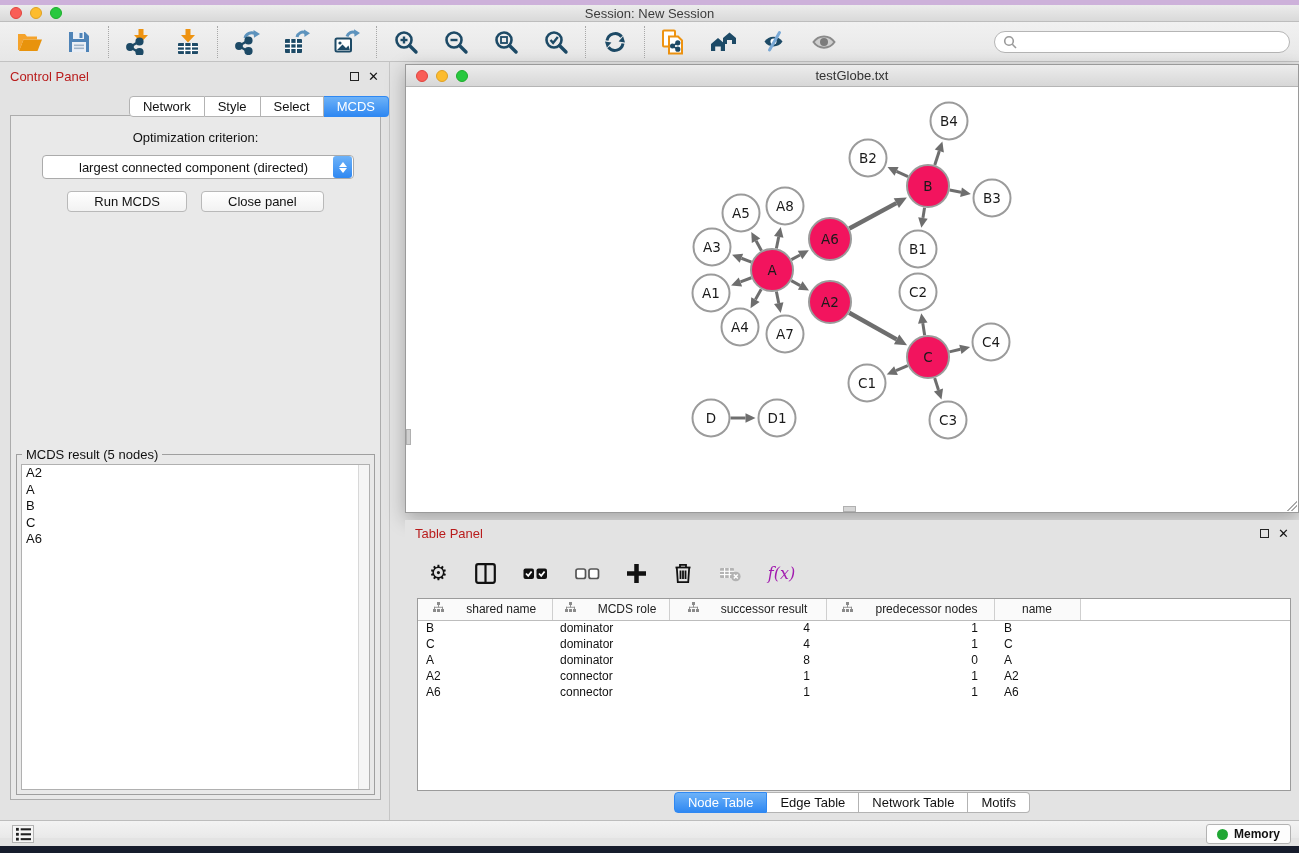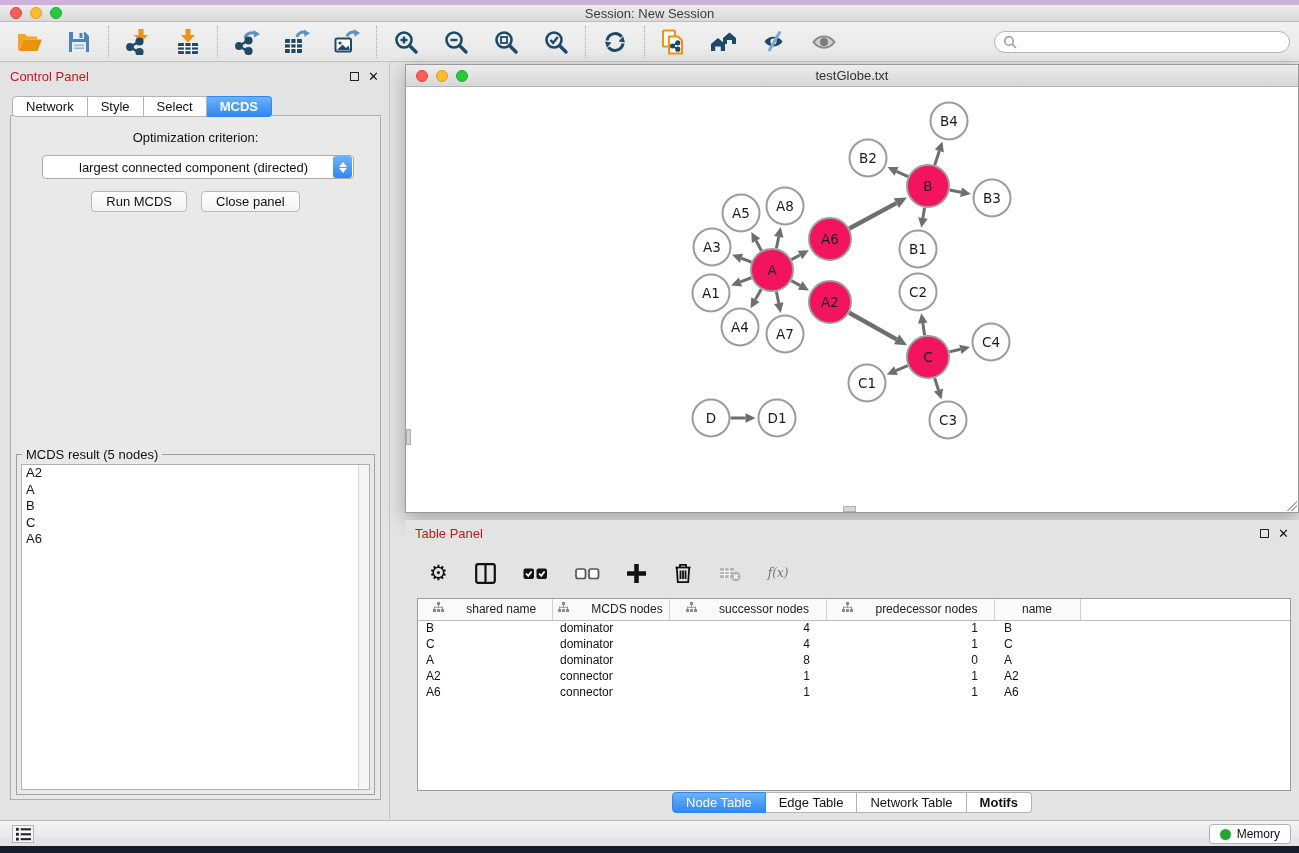--- a/index.html
+++ b/index.html
@@ -22,65 +22,65 @@
   .tb-btn{display:flex;align-items:center;justify-content:center;width:30px;height:30px;cursor:pointer;}
   .searchbox{margin-left:auto;margin-right:9px;width:296px;height:22px;background:#fff;border:1px solid #b5b5b5;border-radius:12px;display:flex;align-items:center;padding-left:8px;}
   .searchbox input{border:none;outline:none;flex:1;font-size:12px;background:transparent;margin-left:5px;font-family:inherit;}
   
   .control-panel{position:absolute;left:0;top:62px;width:390px;height:758px;background:#e3e3e3;border-right:1px solid #c6c6c6;}
   .cp-header{position:absolute;left:0;top:0;width:100%;height:28px;display:flex;align-items:center;}
   .panel-title{font-size:13px;color:#b91c1c;margin-left:10px;}
   .panel-icons{margin-left:auto;margin-right:10px;display:flex;align-items:center;gap:9px;}
   .float-ico{width:9px;height:9px;border:1.6px solid #222;display:inline-block;cursor:pointer;}
   .close-ico{font-size:13px;font-weight:bold;color:#111;cursor:pointer;line-height:1;}
-  .seg-tabs{position:absolute;top:34px;left:12px;right:0;display:flex;justify-content:flex-start;z-index:2;}
+  .seg-tabs{position:absolute;top:34px;left:4px;right:0;display:flex;justify-content:flex-end;z-index:2;}
   .seg-tab{background:#fff;border:1px solid #b3b3b3;border-left:none;padding:0 13px;font-size:13px;height:21px;line-height:19px;color:#111;cursor:pointer;}
   .seg-tab:first-child{border-left:1px solid #b3b3b3;border-radius:4px 0 0 4px;}
-  .seg-tab:last-child{border-radius:0 4px 4px 0;font-weight:bold;}
+  .seg-tab:last-child{border-radius:0 4px 4px 0;}
   .seg-tab.active{background:linear-gradient(#6db2f8,#2f88f2);border-color:#2f88f2;color:#fff;}
   .cp-box{position:absolute;left:10px;right:8px;top:53px;height:685px;background:#e9e9e9;border:1px solid #acacac;}
   .opt-label{position:absolute;top:14px;left:0;right:0;text-align:center;font-size:13px;color:#111;}
   .mac-select{position:absolute;top:39px;left:31px;right:26px;height:24px;background:#fff;border:1px solid #ababab;border-radius:4px;display:flex;align-items:center;cursor:pointer;padding-left:28px;}
   .mac-select .val{font-size:13px;color:#111;padding-left:8px;flex:1;white-space:nowrap;overflow:hidden;}
   .stepper{width:19px;height:22px;margin-right:1px;background:linear-gradient(#6db2f8,#2f88f2);border-radius:3px;display:flex;flex-direction:column;align-items:center;justify-content:center;gap:1px;}
   .stepper i{width:0;height:0;border-left:4px solid transparent;border-right:4px solid transparent;}
   .stepper .up{border-bottom:5px solid #fff;}
   .stepper .down{border-top:5px solid #fff;}
   .btn-row{position:absolute;top:75px;left:0;right:0;display:flex;justify-content:center;gap:14px;}
-  .mac-btn{background:linear-gradient(#ffffff,#f2f2f2);border:1px solid #b9b9b9;border-radius:4px;padding:2px 14px;font-size:13px;color:#111;cursor:pointer;font-family:inherit;}
+  .mac-btn{background:linear-gradient(#ffffff,#f2f2f2);border:1px solid #b9b9b9;border-radius:4px;padding:2px 26px;font-size:13px;color:#111;cursor:pointer;font-family:inherit;}
   .groupbox{position:absolute;left:5px;right:5px;top:338px;bottom:4px;border:1px solid #9f9f9f;}
   .groupbox .legend{position:absolute;top:-8px;left:5px;background:#e9e9e9;padding:0 4px;font-size:13px;color:#111;}
   .result-list{position:absolute;left:4px;right:4px;top:9px;bottom:4px;background:#fff;border:1px solid #b0b0b0;font-size:13px;color:#111;overflow:hidden;}
   .result-list .item{padding:0 4px;line-height:16.5px;}
   .result-scroll{position:absolute;right:0;top:0;bottom:0;width:11px;background:#f5f5f5;border-left:1px solid #d8d8d8;}
   
   .net-window{position:absolute;left:405px;top:64px;width:894px;height:449px;background:#fff;border:1px solid #9a9a9a;box-shadow:0 6px 18px rgba(0,0,0,.28);}
   .net-titlebar{position:absolute;left:0;top:0;width:100%;height:22px;background:linear-gradient(#ededed,#d7d7d7);border-bottom:1px solid #b5b5b5;display:flex;align-items:center;}
   .net-titlebar .title{position:absolute;left:0;right:0;text-align:center;font-size:13px;color:#333;}
   .net-canvas{position:absolute;left:0;top:22px;right:0;bottom:0;background:#fff;overflow:hidden;}
   .canvas-thumb-left{position:absolute;left:0;top:342px;width:5px;height:16px;background:#cfcfcf;border:1px solid #b0b0b0;}
   .canvas-thumb-bottom{position:absolute;left:437px;bottom:0;width:13px;height:6px;background:#d6d6d6;border:1px solid #b0b0b0;}
   
   .table-panel{position:absolute;left:405px;top:520px;width:894px;height:296px;background:#e3e3e3;}
   .tp-header{position:absolute;left:0;top:0;width:100%;height:26px;display:flex;align-items:center;}
   .tp-toolbar{position:absolute;left:0;top:33px;height:40px;display:flex;align-items:center;gap:27px;padding-left:24px;}
   .tp-tool{display:flex;align-items:center;justify-content:center;cursor:pointer;}
   .tp-tool.disabled{cursor:default;}
-  .fx-label{font-family:"DejaVu Serif",serif;font-style:italic;font-size:12px;color:#737373;}
+  .fx-label{font-family:"DejaVu Serif",serif;font-style:italic;font-size:16px;color:#a21caf;}
   .tp-tablewrap{position:absolute;left:12px;right:8px;top:78px;height:193px;background:#fff;border:1px solid #9b9b9b;overflow:hidden;}
   table.datatable{border-collapse:collapse;table-layout:fixed;width:100%;}
   table.datatable th{height:21px;background:#fafafa;border-right:1px solid #cfcfcf;border-bottom:1px solid #bdbdbd;font-size:12px;font-weight:normal;color:#222;position:relative;padding:0;}
   table.datatable th .th-inner{display:flex;align-items:center;justify-content:center;gap:22px;}
   table.datatable th.filler{background:#fff;border-right:none;}
   table.datatable td{height:16px;font-size:12px;color:#111;padding:0 0 0 8px;white-space:nowrap;overflow:hidden;}
   table.datatable td.num{text-align:right;padding-right:16px;}
   table.datatable td.namecol{padding-left:10px;}
   .tp-tabs{position:absolute;left:0;right:0;bottom:3px;display:flex;justify-content:center;}
   
-  .statusbar{position:absolute;left:0;top:820px;width:100%;height:18px;background:linear-gradient(#f3f3f3,#e9e9e9);border-top:1px solid #bdbdbd;}
+  .statusbar{position:absolute;left:0;top:820px;width:100%;height:18px;background:linear-gradient(#f3f3f3,#e9e9e9);border-top:1px solid #bdbdbd;font-weight:bold;}
   .sb-listbtn{position:absolute;left:12px;top:4px;width:22px;height:18px;background:#f6f6f6;border:1px solid #b3b3b3;display:flex;align-items:center;justify-content:center;cursor:pointer;}
   .memory-btn{position:absolute;right:8px;top:3px;height:20px;background:#fdfdfd;border:1px solid #b3b3b3;border-radius:3px;display:flex;align-items:center;gap:6px;padding:0 10px;font-size:12px;color:#111;cursor:pointer;}
   .memory-dot{width:11px;height:11px;border-radius:50%;background:#1fa633;}
   .resize-grip{position:absolute;right:1px;bottom:1px;width:10px;height:10px;background:
     linear-gradient(135deg,transparent 50%,#aaa 50%,#aaa 56%,transparent 56%,transparent 70%,#aaa 70%,#aaa 76%,transparent 76%);}
 </style>
 </head>
 <body>
 
 <div class="app">
@@ -507,38 +507,38 @@
                         <rect x="4" y="0" width="3" height="3"></rect>
                         <rect x="0" y="7" width="3" height="3"></rect>
                         <rect x="4" y="7" width="3" height="3"></rect>
                         <rect x="8" y="7" width="3" height="3"></rect>
                         <rect x="5.1" y="3" width="0.9" height="2.4"></rect>
                         <rect x="1" y="4.8" width="9" height="0.9"></rect>
                         <rect x="1" y="4.8" width="0.9" height="2.2"></rect>
                         <rect x="9.1" y="4.8" width="0.9" height="2.2"></rect>
                       </g>
                     </svg></span>
-                  <span>MCDS nodes</span>
+                  <span>MCDS role</span>
                 </span>
               </th>
               <th>
                 <span class="th-inner">
                   <span><svg width="11" height="11" viewBox="0 0 11 11">
                       <g fill="#8a8a8a">
                         <rect x="4" y="0" width="3" height="3"></rect>
                         <rect x="0" y="7" width="3" height="3"></rect>
                         <rect x="4" y="7" width="3" height="3"></rect>
                         <rect x="8" y="7" width="3" height="3"></rect>
                         <rect x="5.1" y="3" width="0.9" height="2.4"></rect>
                         <rect x="1" y="4.8" width="9" height="0.9"></rect>
                         <rect x="1" y="4.8" width="0.9" height="2.2"></rect>
                         <rect x="9.1" y="4.8" width="0.9" height="2.2"></rect>
                       </g>
                     </svg></span>
-                  <span>successor nodes</span>
+                  <span>successor result</span>
                 </span>
               </th>
               <th>
                 <span class="th-inner">
                   <span><svg width="11" height="11" viewBox="0 0 11 11">
                       <g fill="#8a8a8a">
                         <rect x="4" y="0" width="3" height="3"></rect>
                         <rect x="0" y="7" width="3" height="3"></rect>
                         <rect x="4" y="7" width="3" height="3"></rect>
                         <rect x="8" y="7" width="3" height="3"></rect>

